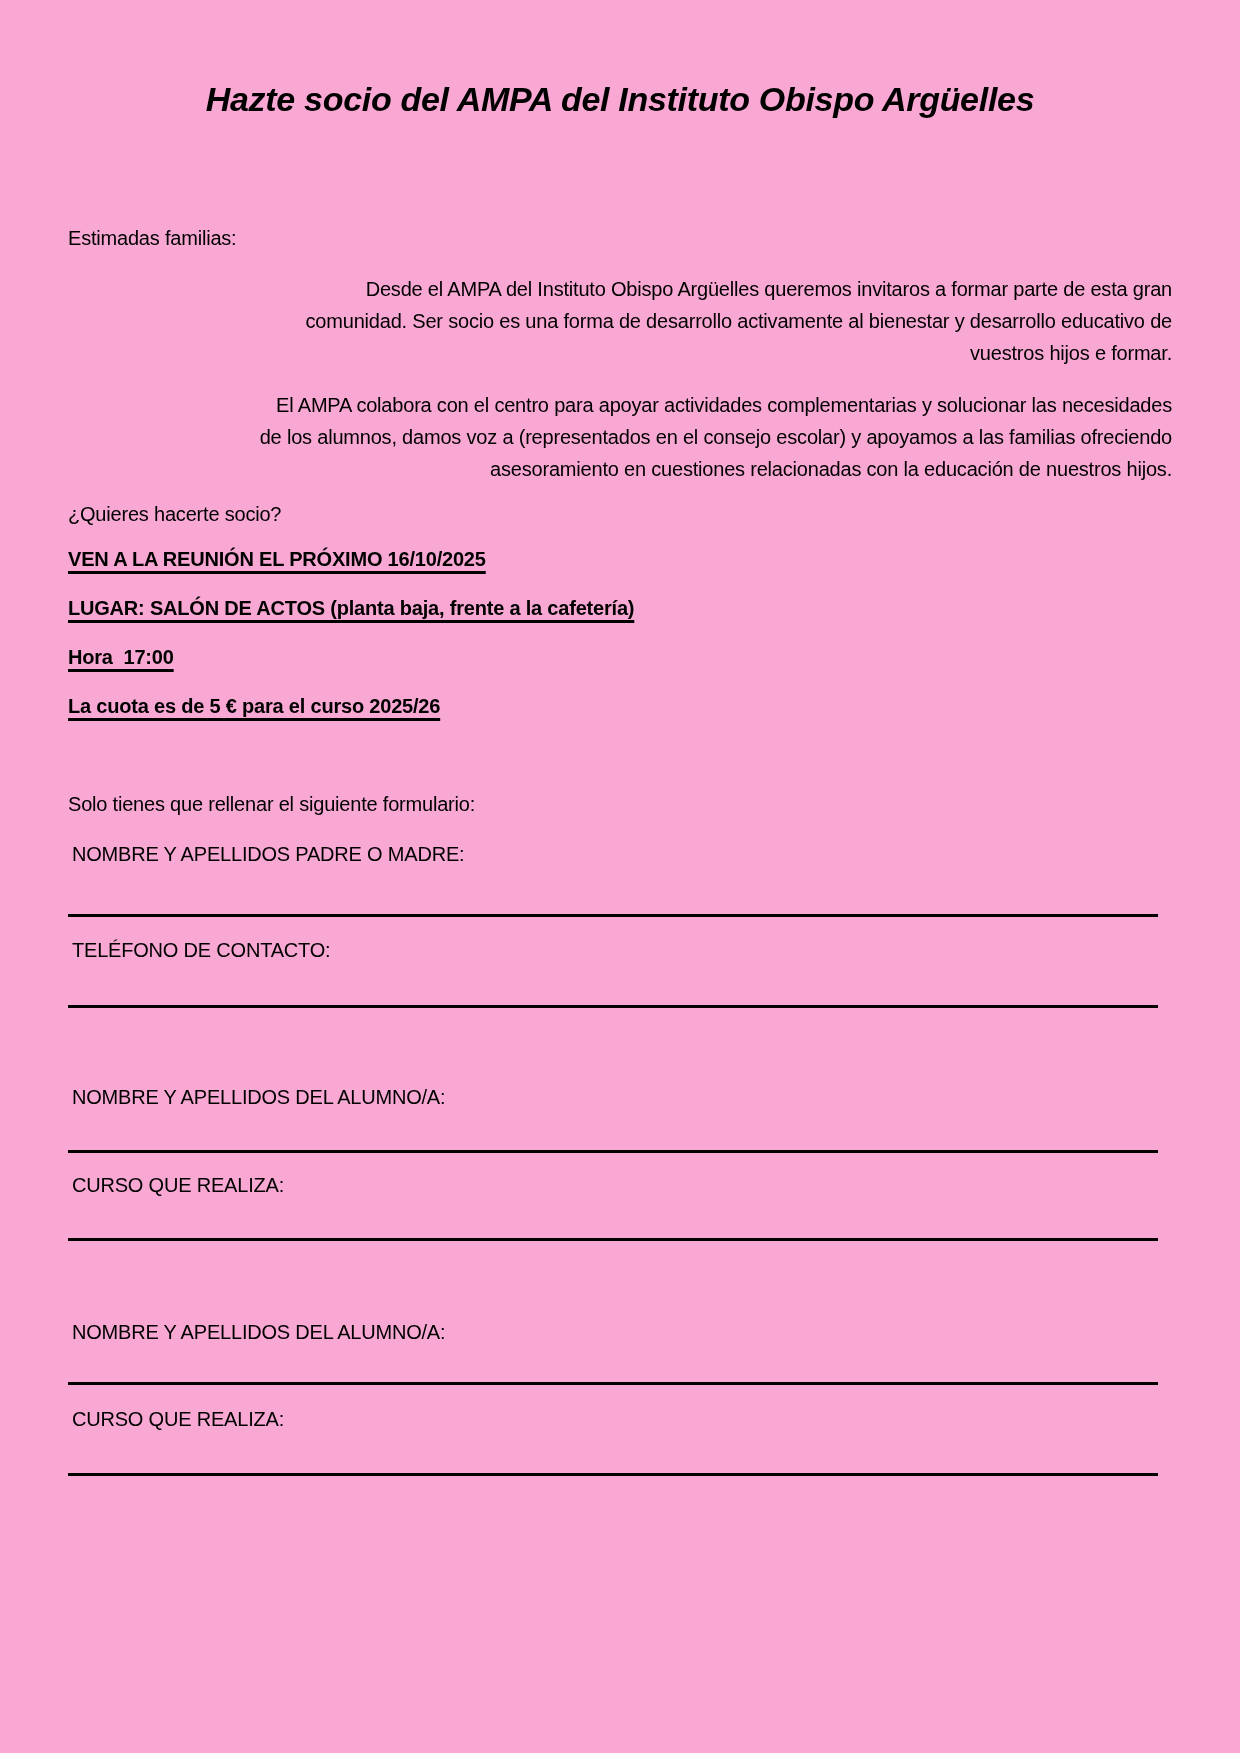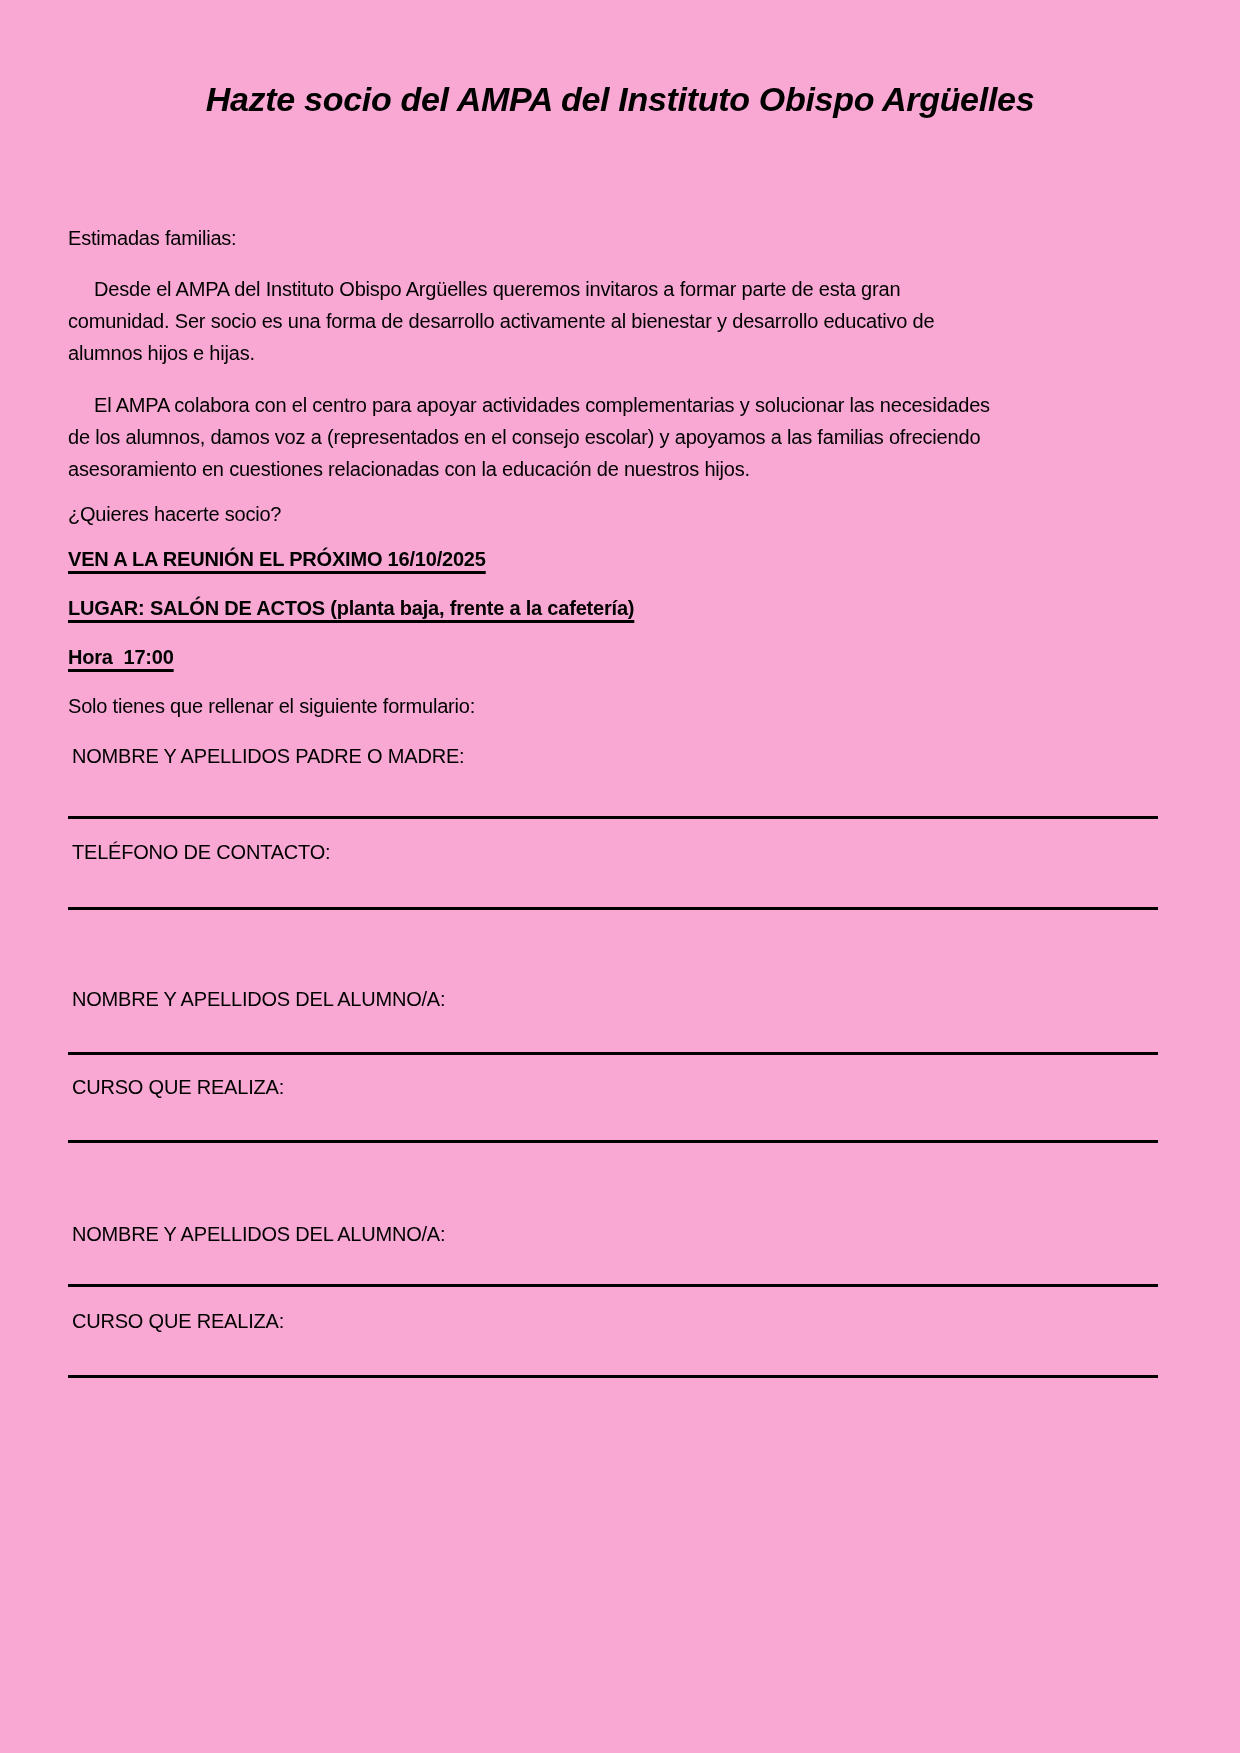--- a/index.html
+++ b/index.html
@@ -22,21 +22,21 @@
     line-height: 46px;
     text-align: center;
     letter-spacing: -0.3px;
     margin: 0 0 100px 0;
   }
   .body, .line, .hl {
     font-size: 20px;
     line-height: 32px;
     letter-spacing: -0.2px;
   }
-  .line { white-space: nowrap; }
+  .line { white-space: nowrap; text-align: right; }
   .indent { padding-left: 26px; }
   .salutation { margin: 0 0 19px 0; }
   .para1 { margin: 0 0 20px 0; }
   .para2 { margin: 0 0 13px 0; }
   .question { margin: 0 0 13px 0; }
   .hl {
     font-weight: bold;
     text-decoration: underline;
     text-decoration-thickness: 2.5px;
     text-underline-offset: 5px;
@@ -64,34 +64,35 @@
 
 <div class="page">
 
   <h1 class="title">Hazte socio del AMPA del Instituto Obispo Argüelles</h1>
 
   <p class="body salutation">Estimadas familias:</p>
 
   <div class="para1">
     <div class="line indent">Desde el AMPA del Instituto Obispo Argüelles queremos invitaros a formar parte de esta gran</div>
     <div class="line">comunidad. Ser socio es una forma de desarrollo activamente al bienestar y desarrollo educativo de</div>
-    <div class="line">alumnos hijos e hijas.</div>
+    <div class="line">vuestros hijos e formar.</div>
   </div>
 
   <div class="para2">
     <div class="line indent">El AMPA colabora con el centro para apoyar actividades complementarias y solucionar las necesidades</div>
     <div class="line">de los alumnos, damos voz a (representados en el consejo escolar) y apoyamos a las familias ofreciendo</div>
     <div class="line">asesoramiento en cuestiones relacionadas con la educación de nuestros hijos.</div>
   </div>
 
   <p class="body question">¿Quieres hacerte socio?</p>
 
   <p class="hl">VEN A LA REUNIÓN EL PRÓXIMO 16/10/2025</p>
   <p class="hl">LUGAR: SALÓN DE ACTOS (planta baja, frente a la cafetería)</p>
   <p class="hl">Hora  17:00</p>
+  <p class="hl hl-last">La cuota es de 5 € para el curso 2025/26</p>
 
   <p class="body form-intro">Solo tienes que rellenar el siguiente formulario:</p>
 
   <div>
     <p class="body field-label">NOMBRE Y APELLIDOS PADRE O MADRE:</p>
     <div class="fill-line fl-1"></div>
   </div>
 
   <div>
     <p class="body field-label">TELÉFONO DE CONTACTO:</p>

